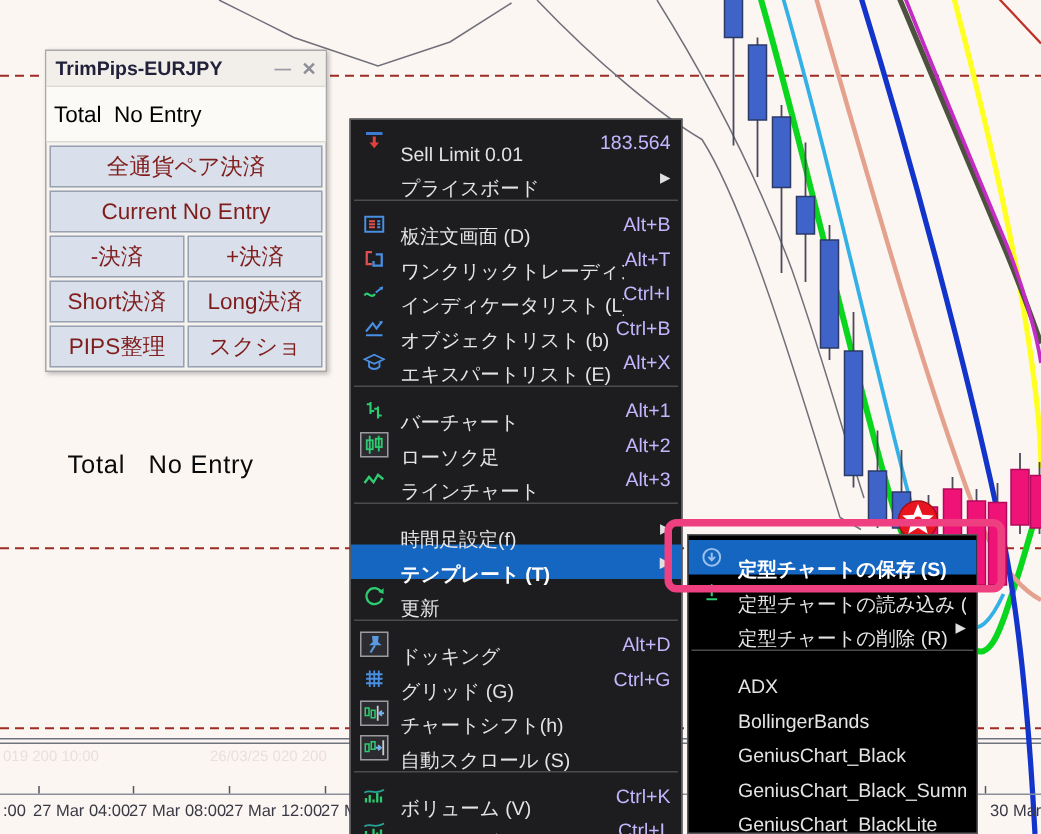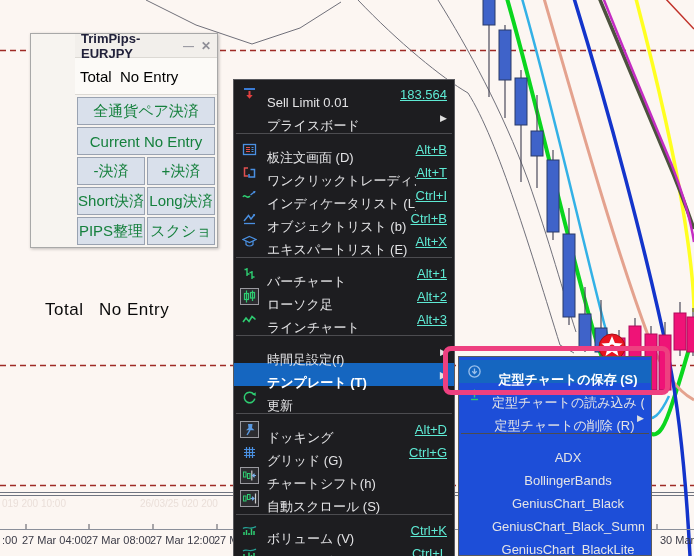--- a/index.html
+++ b/index.html
@@ -5,46 +5,46 @@
   html,body{margin:0;padding:0;}
   body{width:694px;height:556px;position:relative;overflow:hidden;
        font-family:"Liberation Sans",sans-serif;background:#fcf6f2;}
   
   #chart-svg{position:absolute;left:0;top:0;z-index:0;}
   .chartlabel{position:absolute;left:45px;top:300px;font-size:17px;color:#0a0a0a;
       white-space:pre;z-index:5;letter-spacing:.5px;}
   .sellmark{position:absolute;left:598px;top:333px;z-index:10;width:28px;height:28px;}
   
   .panel{position:absolute;left:30px;top:33px;width:188px;background:#f7f4f0;
-      border:1px solid #a8a8a8;box-shadow:1px 1px 3px rgba(0,0,0,.25);z-index:20;box-sizing:border-box;padding-left:44px;}
+      border:1px solid #a8a8a8;box-shadow:1px 1px 3px rgba(0,0,0,.25);z-index:20;box-sizing:border-box;}
   .ptitle{height:23px;display:flex;align-items:center;padding:0 6px;font-weight:bold;
       font-size:13px;color:#21213a;background:#f2efeb;}
   .ptitle .sp{flex:1}
   .pctrl{color:#9a9aa2;font-size:11px;margin-left:7px;cursor:default;}
   .pctrl.x{font-size:12px;color:#8e8e96}
   .pstatus{height:36px;background:#fcfaf7;border-top:1px solid #dcd9d4;border-bottom:1px solid #dcd9d4;
       display:flex;align-items:center;padding-left:5px;font-size:15px;color:#000;white-space:pre;}
   .pbtns{padding:2px;display:grid;grid-template-columns:1fr 1fr;gap:2px;}
   .pbtn{height:28px;background:#d9e0eb;border:1px solid #99a2b1;display:flex;align-items:center;
-      justify-content:center;font-size:15px;color:#15803d;box-sizing:border-box;}
+      justify-content:center;font-size:15px;color:#7f1d1d;box-sizing:border-box;}
   .span2{grid-column:1 / span 2;}
   
   .menu{position:absolute;left:233px;top:79px;width:222px;height:501px;background:#1d1d20;
       border:1px solid #5a5a5e;box-sizing:border-box;padding-top:3px;z-index:30;
       color:#e4e4e6;font-size:13px;}
-  .submenu{position:absolute;left:458px;top:356px;width:194px;height:200px;background:#1d4ed8;
+  .submenu{position:absolute;left:458px;top:356px;width:194px;height:200px;background:#000000;
       border:1px solid #5a5a5e;box-sizing:border-box;padding-top:3px;z-index:40;
-      color:#e4e4e6;font-size:13px;overflow:hidden;text-align:center;}
+      color:#e4e4e6;font-size:13px;overflow:hidden;}
   .mi{height:23px;display:flex;align-items:center;padding:0 7px 0 6px;white-space:nowrap;}
   .mi.hl{background:#1566c0;color:#fff;font-weight:bold;}
   .ic{width:19px;height:17px;display:flex;align-items:center;justify-content:center;
       margin-right:8px;flex:0 0 19px;box-sizing:border-box;}
   .ic.boxed{border:1px solid #9a9aa0;background:#2c2c30;}
   .lbl{flex:1;overflow:hidden;margin-top:16px;}
-  .rt{margin-left:auto;color:#5eead4;text-decoration:underline;}
+  .rt{margin-left:auto;color:#c4b5fd;}
   .arw{margin-left:auto;font-size:9px;color:#e0e0e0;}
   .msep{height:1px;background:#4c4c50;margin:4px 2px;}
   
   .annot{position:absolute;left:443px;top:346px;width:227px;height:49px;border:5px solid #ee4080;
       border-radius:8px;z-index:60;box-sizing:border-box;}
 </style>
 </head>
 <body>
 
 <svg id="chart-svg" width="694" height="556" viewBox="0 0 694 556">

